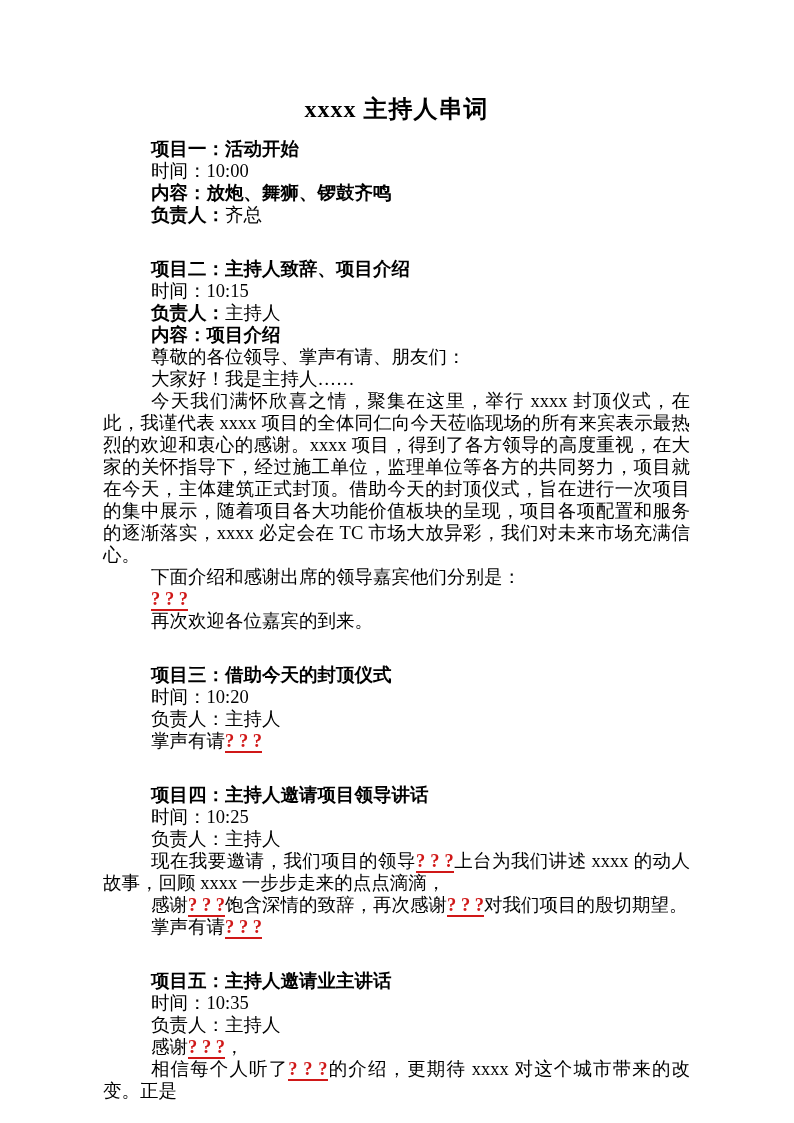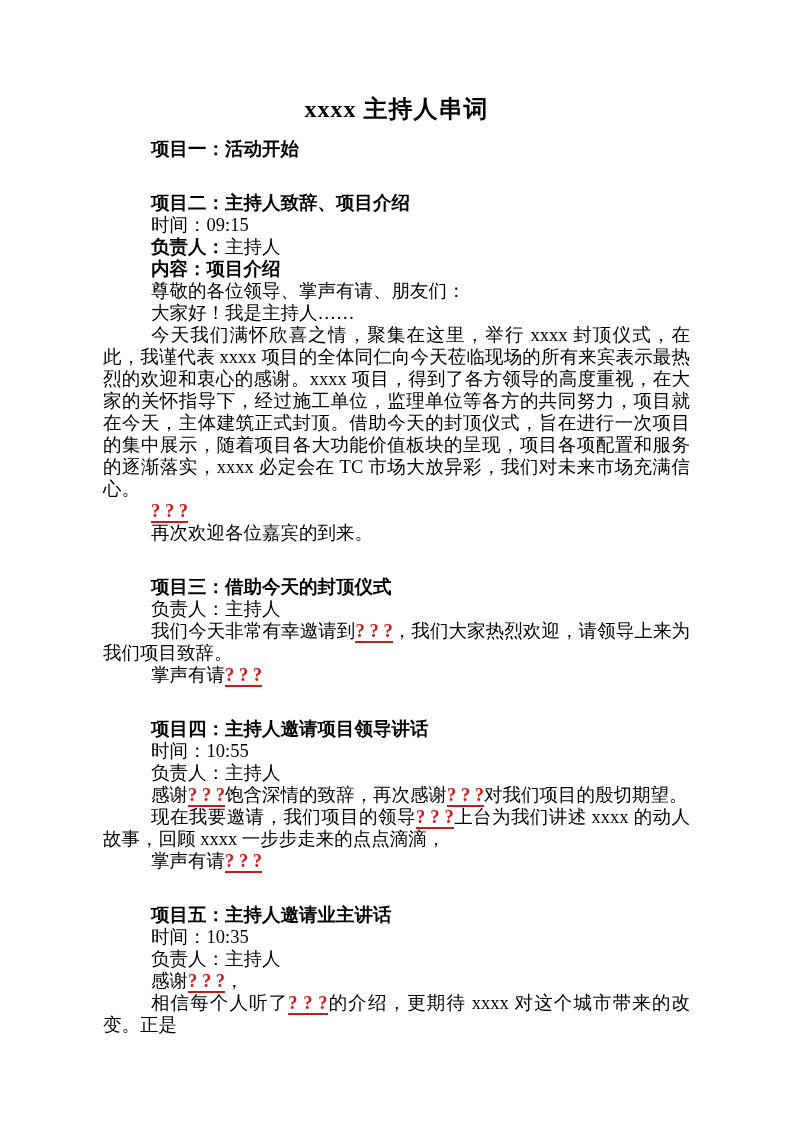--- a/index.html
+++ b/index.html
@@ -39,44 +39,48 @@
   }
 </style>
 </head>
 <body>
 
 <div class="page">
   <h1 class="title">xxxx 主持人串词</h1>
   <main id="doc-body">
       <div class="section">
         <p class="line"><span class="b">项目一：活动开始</span></p>
+        <p class="line"><span>时间：10:00</span></p>
+        <p class="line"><span class="b">内容：放炮、舞狮、锣鼓齐鸣</span></p>
+        <p class="line"><span class="b">负责人：</span><span>齐总</span></p>
       </div>
       <div class="section">
         <p class="line"><span class="b">项目二：主持人致辞、项目介绍</span></p>
-        <p class="line"><span>时间：09:15</span></p>
+        <p class="line"><span>时间：10:15</span></p>
         <p class="line"><span class="b">负责人：</span><span>主持人</span></p>
         <p class="line"><span class="b">内容：项目介绍</span></p>
         <p class="line"><span>尊敬的各位领导、掌声有请、朋友们：</span></p>
         <p class="line"><span>大家好！我是主持人……</span></p>
         <p class="line para"><span>今天我们满怀欣喜之情，聚集在这里，举行 xxxx 封顶仪式，在此，我谨代表 xxxx 项目的全体同仁向今天莅临现场的所有来宾表示最热烈的欢迎和衷心的感谢。xxxx 项目，得到了各方领导的高度重视，在大家的关怀指导下，经过施工单位，监理单位等各方的共同努力，项目就在今天，主体建筑正式封顶。借助今天的封顶仪式，旨在进行一次项目的集中展示，随着项目各大功能价值板块的呈现，项目各项配置和服务的逐渐落实，xxxx 必定会在 TC 市场大放异彩，我们对未来市场充满信心。</span></p>
+        <p class="line"><span>下面介绍和感谢出席的领导嘉宾他们分别是：</span></p>
         <p class="line"><span class="q">? ? ?</span></p>
         <p class="line"><span>再次欢迎各位嘉宾的到来。</span></p>
       </div>
       <div class="section">
         <p class="line"><span class="b">项目三：借助今天的封顶仪式</span></p>
+        <p class="line"><span>时间：10:20</span></p>
         <p class="line"><span>负责人：主持人</span></p>
-        <p class="line para"><span>我们今天非常有幸邀请到</span><span class="q">? ? ?</span><span>，我们大家热烈欢迎，请领导上来为我们项目致辞。</span></p>
         <p class="line"><span>掌声有请</span><span class="q">? ? ?</span></p>
       </div>
       <div class="section">
         <p class="line"><span class="b">项目四：主持人邀请项目领导讲话</span></p>
-        <p class="line"><span>时间：10:55</span></p>
+        <p class="line"><span>时间：10:25</span></p>
         <p class="line"><span>负责人：主持人</span></p>
+        <p class="line para"><span>现在我要邀请，我们项目的领导</span><span class="q">? ? ?</span><span>上台为我们讲述 xxxx 的动人故事，回顾 xxxx 一步步走来的点点滴滴，</span></p>
         <p class="line para"><span>感谢</span><span class="q">? ? ?</span><span>饱含深情的致辞，再次感谢</span><span class="q">? ? ?</span><span>对我们项目的殷切期望。</span></p>
-        <p class="line para"><span>现在我要邀请，我们项目的领导</span><span class="q">? ? ?</span><span>上台为我们讲述 xxxx 的动人故事，回顾 xxxx 一步步走来的点点滴滴，</span></p>
         <p class="line"><span>掌声有请</span><span class="q">? ? ?</span></p>
       </div>
       <div class="section">
         <p class="line"><span class="b">项目五：主持人邀请业主讲话</span></p>
         <p class="line"><span>时间：10:35</span></p>
         <p class="line"><span>负责人：主持人</span></p>
         <p class="line"><span>感谢</span><span class="q">? ? ?</span><span>，</span></p>
         <p class="line para"><span>相信每个人听了</span><span class="q">? ? ?</span><span>的介绍，更期待 xxxx 对这个城市带来的改变。正是</span></p>
       </div>
     </main>

